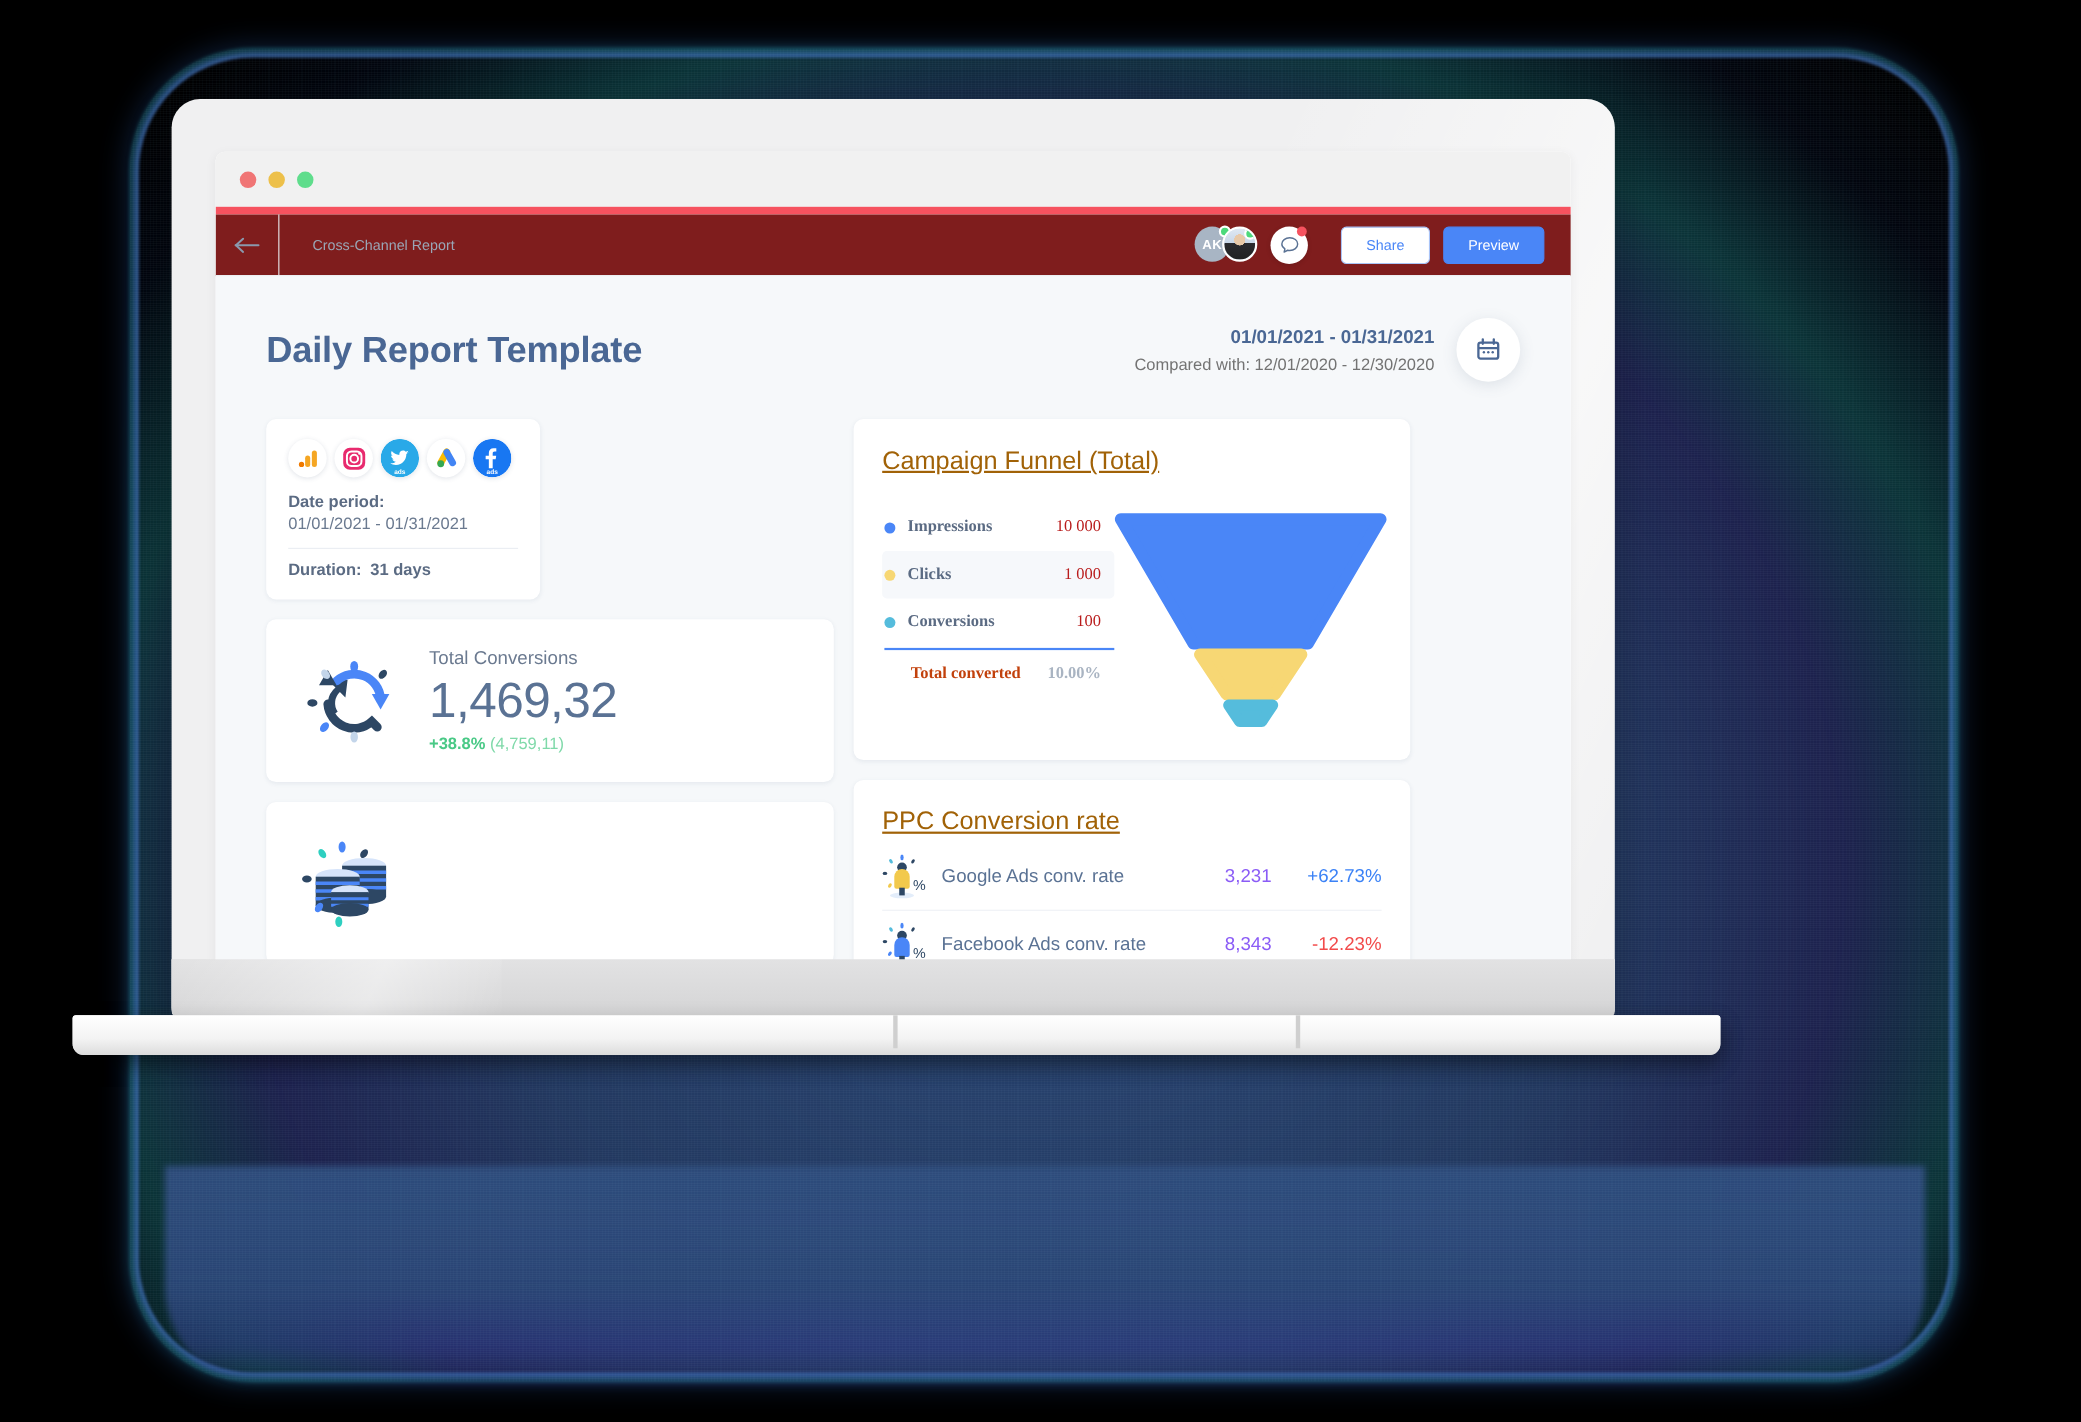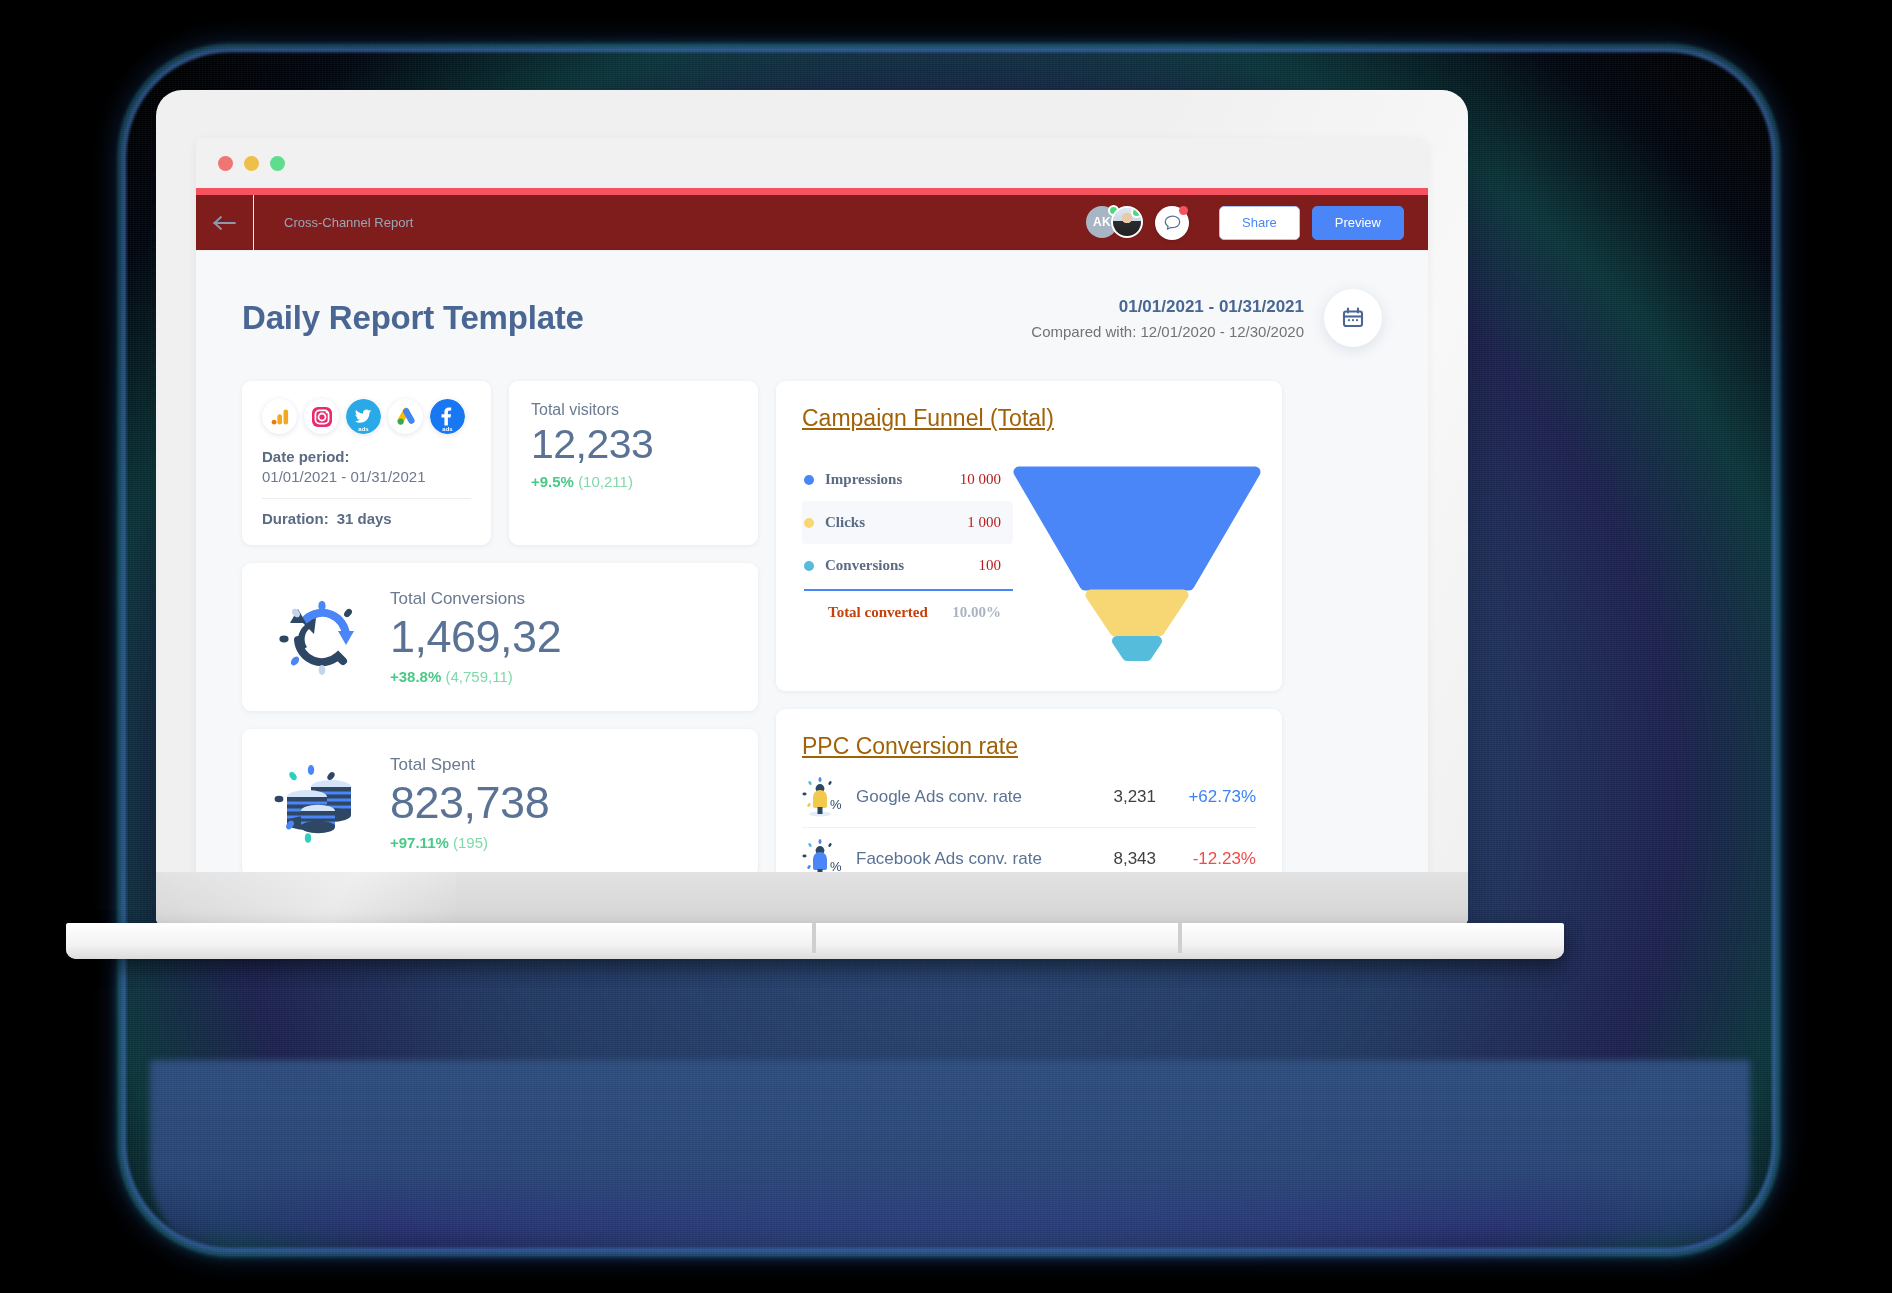--- a/index.html
+++ b/index.html
@@ -194,21 +194,21 @@
   .leg-total .leg-name{ color:#c2410c; font-weight:bold;margin-left:24px; }
   .leg-total .leg-val{ color:#a9b4c2; font-weight:bold; }
   .funnel-graph{ flex:1; display:flex; align-items:flex-start; justify-content:center; padding-top:8px; }
 
   
   .card-ppc{ padding:24px 26px 0; height:224px; overflow:hidden; }
   .ppc-row{ display:flex; align-items:center; height:62px; border-bottom:1px solid #eef1f5; }
   .ppc-row:last-child{ border-bottom:none; }
   .ppc-ico{ width:40px; height:42px; flex:0 0 40px; margin-right:14px; position:relative; }
   .ppc-name{ font-size:17px; color:#5a7294; }
-  .ppc-num{ margin-left:auto; font-size:17px; color:#404040; }
+  .ppc-num{ margin-left:auto; font-size:17px; color:#8b5cf6; }
   .ppc-pct{ width:100px; text-align:right; font-size:17px; }
   .pos{ color:#3b82f6; } .neg{ color:#f24b4b; }
 </style>
 </head>
 <body>
 
 <div id="stage">
 
   <div class="glow-outer"></div>
   <div class="glow-ring"></div>
@@ -334,28 +334,20 @@
 
               </div>
               <div class="lbl-strong">Date period:</div>
               <div class="lbl-plain">01/01/2021 - 01/31/2021</div>
               <div class="hr"></div>
               <div class="dur">
                 <span>Duration:</span><em>31 days</em>
               </div>
             </div>
 
-            <div class="card card-visitors">
-              <div class="kpi-label">Total visitors</div>
-              <div class="kpi-value">12,233</div>
-              <div class="kpi-delta">
-                <span class="delta-up">+9.5%</span>
-                <span class="delta-paren">(10,211)</span>
-              </div>
-            </div>
           </div>
 
           <div class="card card-wide">
             <div class="kpi-ico">
               <svg width="108" height="92" viewBox="0 0 108 92">
                 <path d="M33 60 a20 20 0 0 1 4-26 l-5-5 16-2 -2 16 -5-5 a14 14 0 0 0-2 18z" fill="#2d4764"></path>
                 <path d="M30 49 a24 24 0 0 0 40 16 l5 5" fill="none" stroke="#2d4764" stroke-width="8" stroke-linecap="round"></path>
                 <path d="M78 44 a24 24 0 0 0-40-16" fill="none" stroke="#4a86f7" stroke-width="8" stroke-linecap="round"></path>
                 <path d="M70 40 l8 14 8-14z" fill="#4a86f7"></path>
                 <path d="M38 32 l-8-14 -8 14z" fill="#2d4764"></path>
@@ -393,28 +385,20 @@
                 <path d="M33 60 h34 M33 66 h34" stroke="#4a86f7" stroke-width="2.8"></path>
                 <ellipse cx="50" cy="70" rx="17" ry="6.2" fill="#2d4764"></ellipse>
                 <ellipse cx="43" cy="13" rx="3.2" ry="5" fill="#4a86f7"></ellipse>
                 <ellipse cx="25" cy="19" rx="3" ry="4.6" transform="rotate(-35 25 19)" fill="#2ecfc0"></ellipse>
                 <ellipse cx="63" cy="19" rx="3" ry="4.4" transform="rotate(38 63 19)" fill="#2d4764"></ellipse>
                 <ellipse cx="11" cy="42" rx="4.4" ry="3.2" fill="#2d4764"></ellipse>
                 <ellipse cx="22" cy="68" rx="3.2" ry="4.8" transform="rotate(35 22 68)" fill="#4a86f7"></ellipse>
                 <ellipse cx="40" cy="81" rx="3.2" ry="4.8" fill="#2ecfc0"></ellipse>
               </svg>
             </div>
-            <div class="kpi-text">
-              <div class="kpi-label">Total Spent</div>
-              <div class="kpi-value">823,738</div>
-              <div class="kpi-delta">
-                <span class="delta-up">+97.11%</span>
-                <span class="delta-paren">(195)</span>
-              </div>
-            </div>
           </div>
 
         </div>
 
         <div class="col-right">
 
           <div class="card card-funnel">
             <div class="panel-title">Campaign Funnel (Total)</div>
             <div class="funnel-body">
               <div class="legend">

